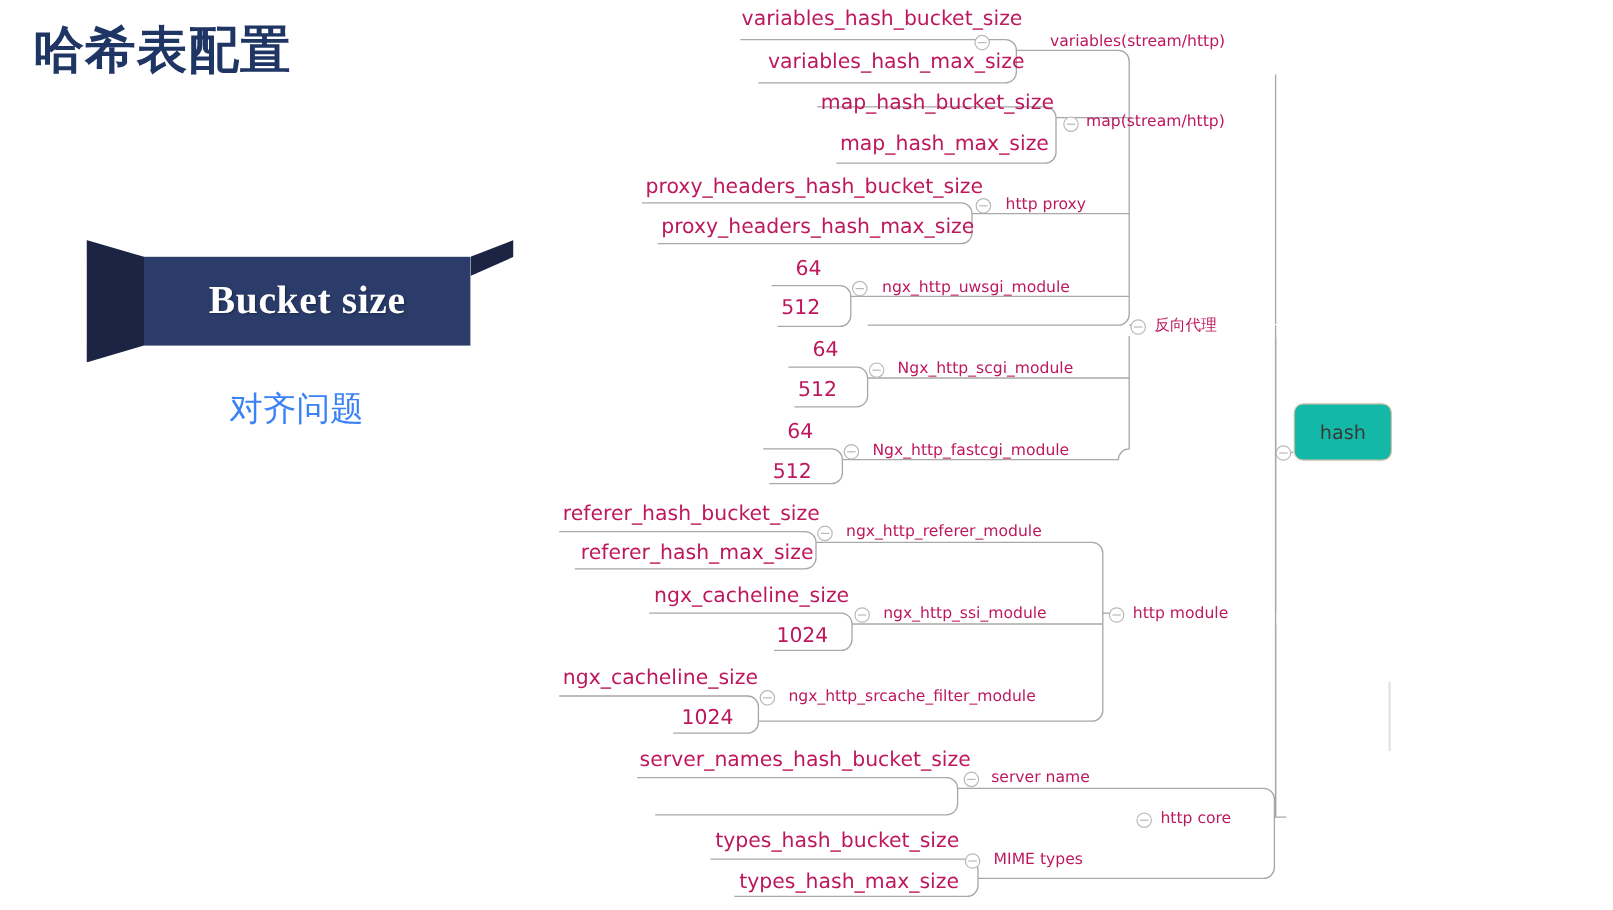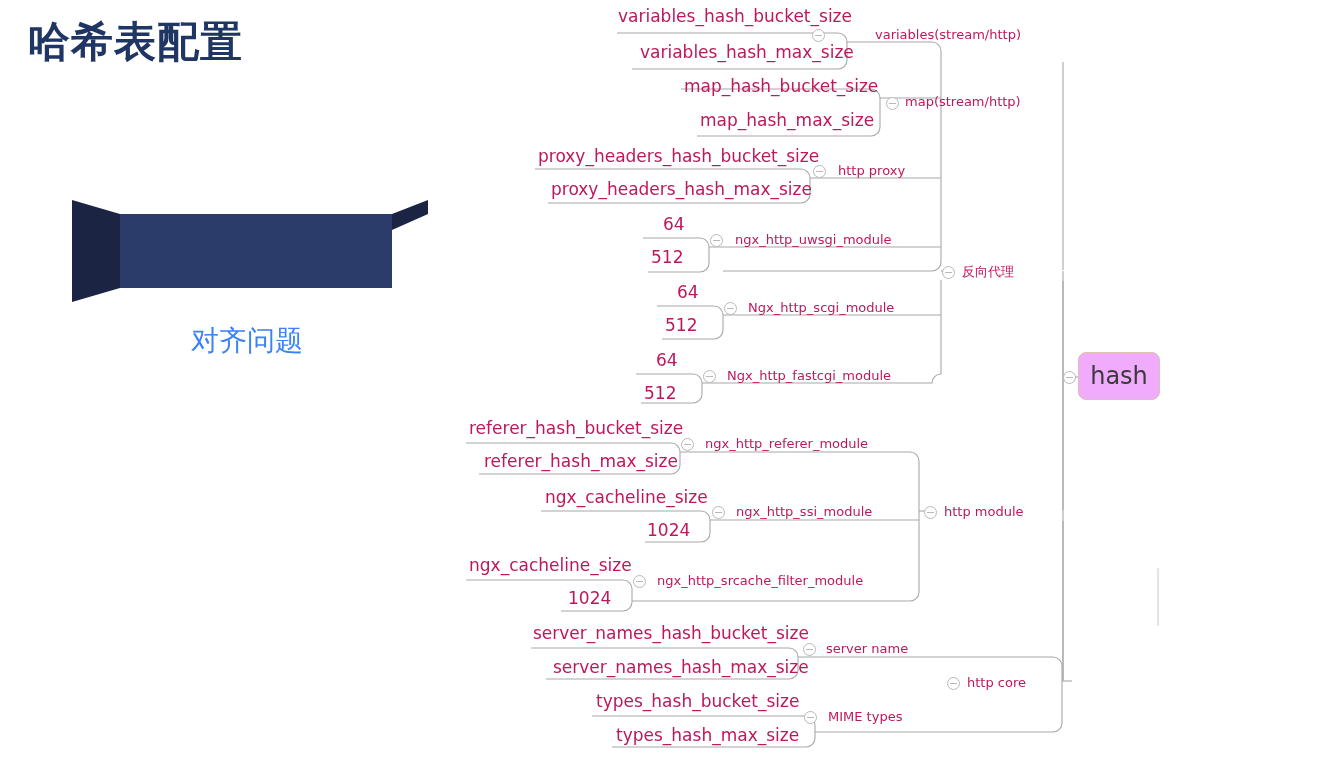--- a/index.html
+++ b/index.html
@@ -63,24 +63,24 @@
   .node{
     position:absolute;white-space:nowrap;
     font-size:17px;color:#be185d;line-height:1;
     font-family:"DejaVu Sans","Liberation Sans",sans-serif;
   }
   .node.lv3{font-size:17px;}
   .node.lv2{font-size:13px;}
   .node.num{font-size:17px;}
 
   .hashnode{
-    position:absolute;left:1078px;top:352px;width:80px;height:46px;
-    background:#f0abfc;border:1px solid #d9c3ae;border-radius:8px;
+    position:absolute;left:1078px;top:336px;width:80px;height:46px;
+    background:#14b8a6;border:1px solid #d9c3ae;border-radius:8px;
     display:flex;align-items:center;justify-content:center;
-    font-size:24px;color:#3a3a3a;
+    font-size:16px;color:#3a3a3a;
     font-family:"DejaVu Sans","Liberation Sans",sans-serif;
   }
 
   .collapse{
     position:absolute;width:13px;height:13px;border-radius:50%;
     border:1px solid #b9b9b9;background:#ffffff;box-sizing:border-box;
   }
   .collapse::before{
     content:"";position:absolute;left:2px;top:5px;width:7px;height:1px;background:#b9b9b9;
   }
@@ -94,20 +94,21 @@
 <body>
 
 <div id="stage">
 
   <div id="slide-title">哈希表配置</div>
 
   <div class="ribbon" id="ribbon-bucket">
     <div class="wing-l"></div>
     <div class="wing-r"></div>
     <div class="body"></div>
+    <div class="label">Bucket size</div>
   </div>
 
   <div id="align-note">对齐问题</div>
 
 
 
   <div id="mindmap">
 
     <svg id="wires" viewBox="0 0 1344 758">
       <g fill="none" stroke="#a8a8a8" stroke-width="1.1">
@@ -184,21 +185,20 @@
     <div class="node lv3" style="left:469px;top:420px">referer_hash_bucket_size</div>
     <div class="node lv3" style="left:484px;top:453px">referer_hash_max_size</div>
 
     <div class="node lv3" style="left:545px;top:489px">ngx_cacheline_size</div>
     <div class="node num" style="left:647px;top:522px">1024</div>
 
     <div class="node lv3" style="left:469px;top:557px">ngx_cacheline_size</div>
     <div class="node num" style="left:568px;top:590px">1024</div>
 
     <div class="node lv3" style="left:533px;top:625px">server_names_hash_bucket_size</div>
-    <div class="node lv3" style="left:553px;top:659px">server_names_hash_max_size</div>
 
     <div class="node lv3" style="left:596px;top:693px">types_hash_bucket_size</div>
     <div class="node lv3" style="left:616px;top:727px">types_hash_max_size</div>
 
     <div class="node lv2" style="left:875px;top:28px">variables(stream/http)</div>
     <div class="node lv2" style="left:905px;top:95px">map(stream/http)</div>
     <div class="node lv2" style="left:838px;top:164px">http proxy</div>
     <div class="node lv2" style="left:735px;top:233px">ngx_http_uwsgi_module</div>
     <div class="node lv2" style="left:748px;top:301px">Ngx_http_scgi_module</div>
     <div class="node lv2" style="left:727px;top:369px">Ngx_http_fastcgi_module</div>

